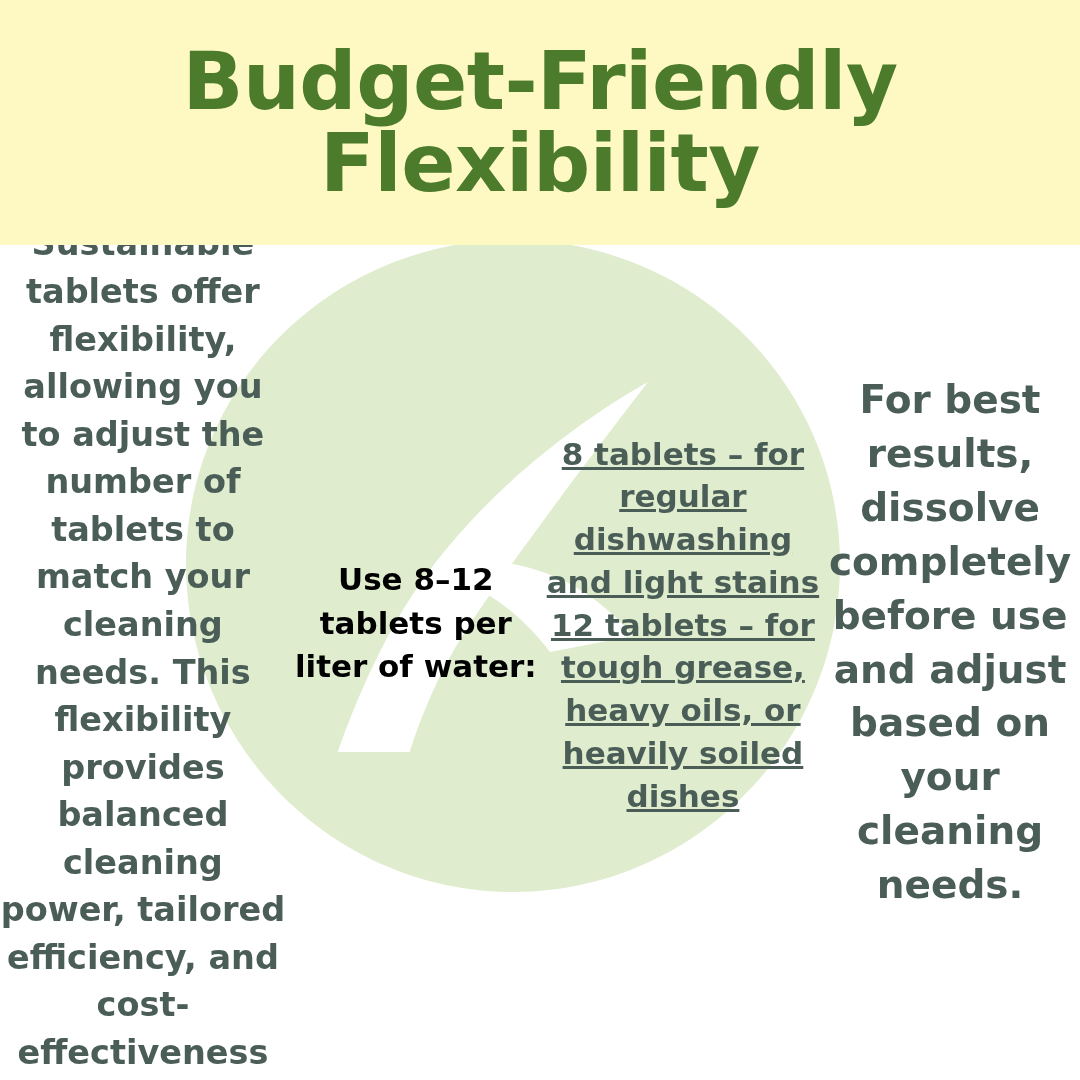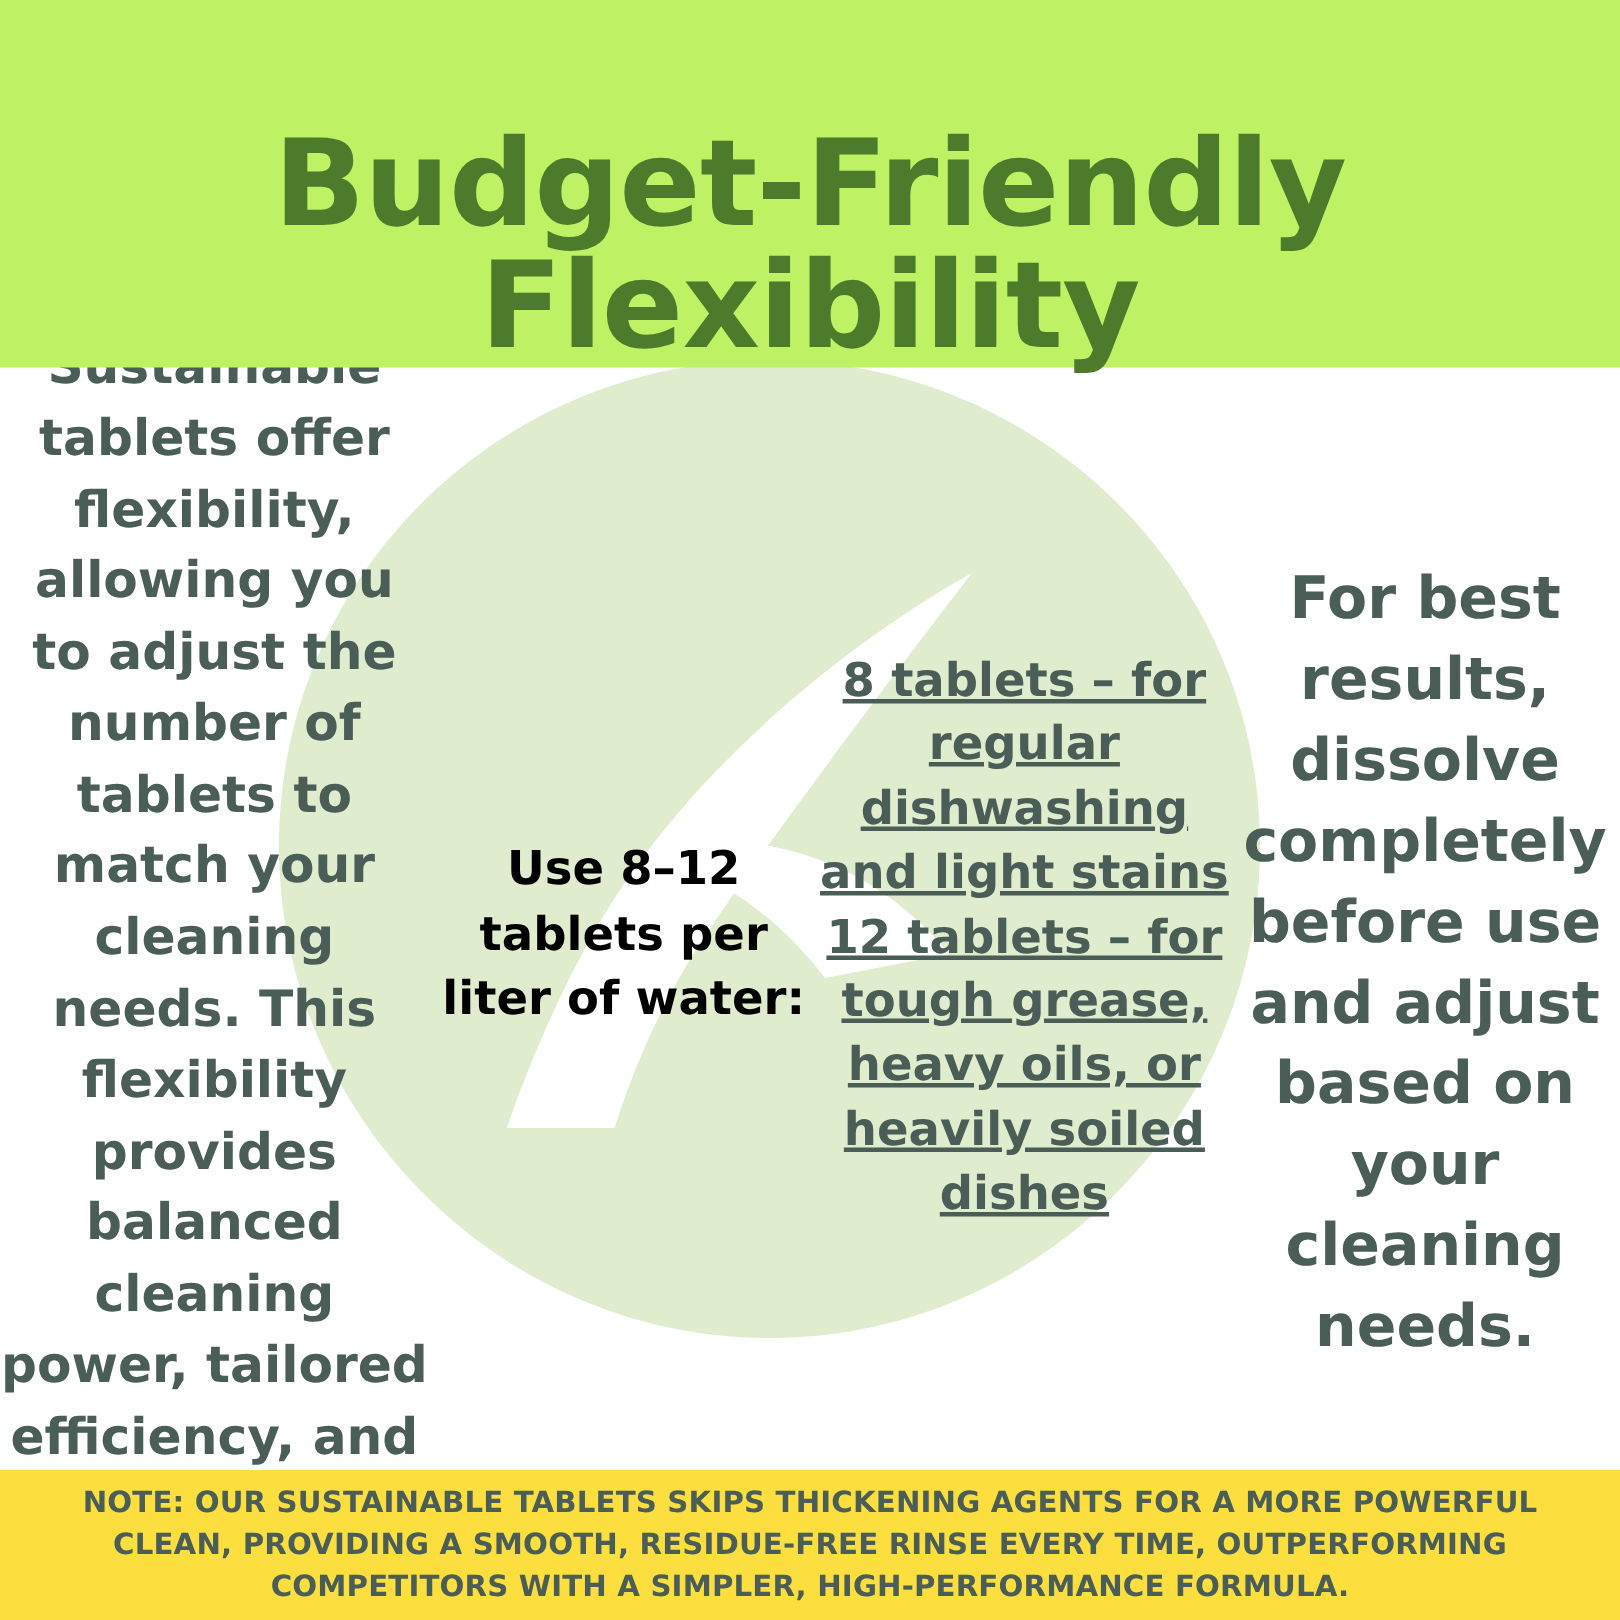--- a/index.html
+++ b/index.html
@@ -20,23 +20,23 @@
     background: #ffffff;
     overflow: hidden;
   }
   
   .header-band {
     position: absolute;
     top: 0;
     left: 0;
     width: 1080px;
     height: 245px;
-    background: #bef264;
+    background: #fef9c3;
     display: flex;
-    align-items: flex-end;
+    align-items: center;
     justify-content: center;
     z-index: 3;
   }
   .header-title {
     width: 960px;
     text-align: center;
     color: #4b7b2b;
     font-size: 80px;
     line-height: 1.02;
     font-weight: bold;
@@ -149,17 +149,14 @@
 
   <div class="body-area">
     <div class="para-intro">Our Sustainable tablets offer flexibility, allowing you to adjust the number of tablets to match your cleaning needs. This flexibility provides balanced cleaning power, tailored efficiency, and cost-effectiveness for every use.</div>
     <div class="para-usage-head">Use 8–12 tablets per liter of water:</div>
     <div class="usage-list">8 tablets – for regular dishwashing and light stains
 12 tablets – for tough grease, heavy oils, or heavily soiled dishes</div>
     <div class="para-closing">For best results, dissolve completely before use
 and adjust based on your cleaning needs.</div>
   </div>
 
-  <div class="footer-band">
-    <div class="footer-note">NOTE: OUR SUSTAINABLE TABLETS SKIPS THICKENING AGENTS FOR A MORE POWERFUL CLEAN, PROVIDING A SMOOTH, RESIDUE-FREE RINSE EVERY TIME, OUTPERFORMING COMPETITORS WITH A SIMPLER, HIGH-PERFORMANCE FORMULA.</div>
-  </div>
 
 </div>
 
 </body></html>

